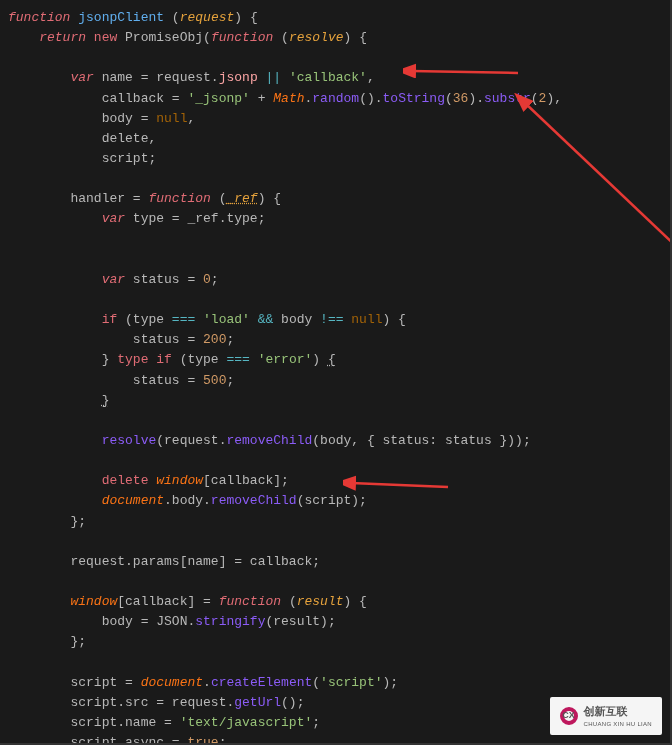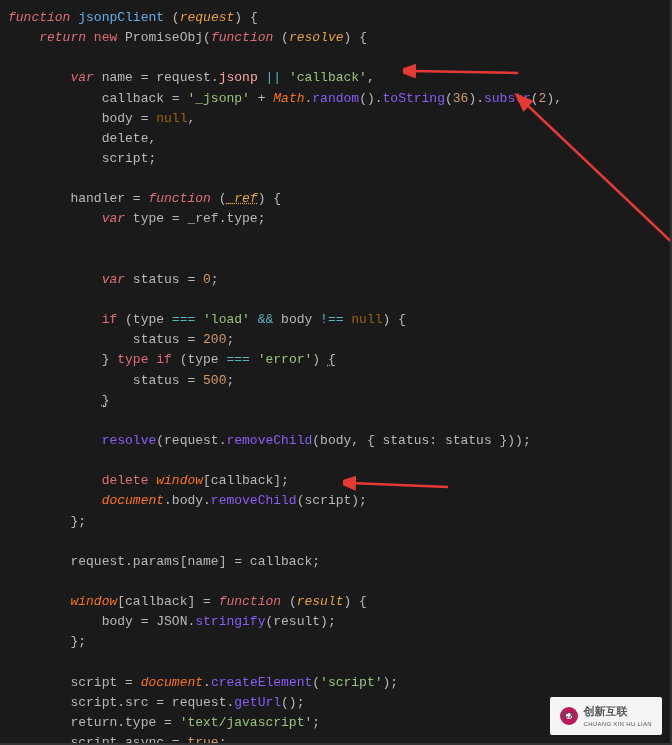--- a/index.html
+++ b/index.html
@@ -46,21 +46,21 @@
       padding: 6px 10px;
       border-radius: 2px;
       font-family: sans-serif;
       display: flex;
       align-items: center;
       gap: 6px;
     }
     .watermark-icon {
       width: 18px;
       height: 18px;
-      border: 6px solid #be185d;
+      border: 4px solid #be185d;
       border-radius: 50%;
       display: flex;
       align-items: center;
       justify-content: center;
       font-size: 9px;
       font-weight: bold;
     }
   </style>
 </head>
 <body>
@@ -94,21 +94,21 @@
         <span>};</span>
 
         <span>request.params[name] = callback;</span>
 
         <span class="obj">window</span><span>[callback] = </span><span class="kw">function</span> (<span class="param">result</span><span>) {</span>
             <span>body = JSON.</span><span class="method">stringify</span><span>(result);</span>
         <span>};</span>
 
         <span>script = </span><span class="obj">document</span><span>.</span><span class="method">createElement</span>(<span class="str">'script'</span>);
         <span>script.src = request.</span><span class="method">getUrl</span><span>();</span>
-        <span>return.type = </span><span class="str">'text/javascript'</span>;
+        <span>script.name = </span><span class="str">'text/javascript'</span>;
         <span>script.async = </span><span class="bool">true</span>;
         
         
 
         
     
 </pre>
 
 <svg class="arrow" style="left:395px; top:45px; width:120px; height:25px;">
   <defs>

